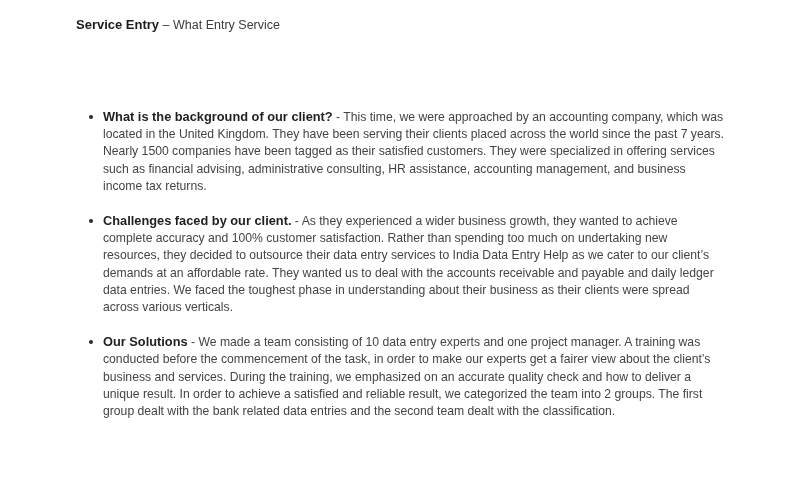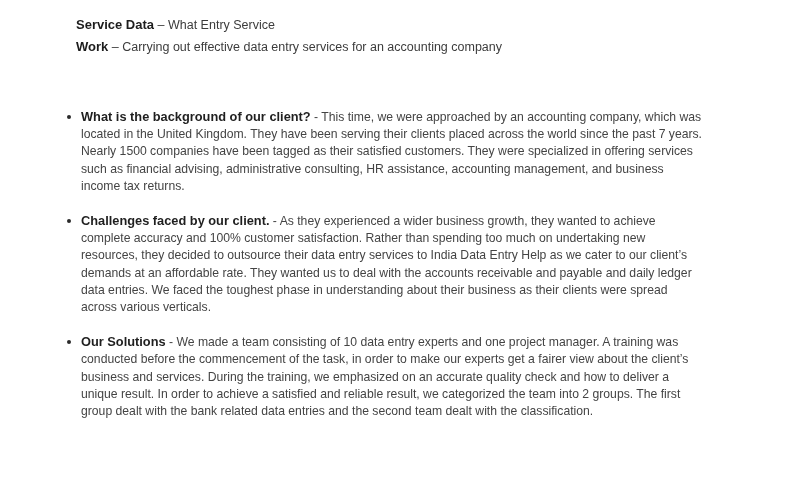--- a/index.html
+++ b/index.html
@@ -24,21 +24,21 @@
     color: #3c3c3c;
   }
   .meta-line { white-space: nowrap; }
   .meta-label {
     font-weight: bold;
     color: #1c1c1c;
     font-size: 13px;
   }
   .sections {
     position: absolute;
-    left: 64px;
+    left: 86px;
     top: 108px;
     width: 640px;
     margin: 0;
     padding: 0;
     list-style: none;
   }
   .section {
     position: relative;
     padding-left: 17px;
     font-size: 12.2px;
@@ -59,24 +59,21 @@
     font-weight: bold;
     color: #1f1f1f;
     font-size: 12.8px;
   }
 </style>
 </head>
 <body>
 
 <div class="meta">
   <div class="meta-line">
-    <span class="meta-label">Service Data</span><span> – </span><span>What Entry Service</span>
-  </div>
-  <div class="meta-line">
-    <span class="meta-label">Work</span><span> – </span><span>Carrying out effective data entry services for an accounting company</span>
+    <span class="meta-label">Service Entry</span><span> – </span><span>What Entry Service</span>
   </div>
 </div>
 
 <ul class="sections">
   <li class="section">
     <span class="bullet"></span>
     <span class="section-title">What is the background of our client?</span><span> - </span><span>This time, we were approached by an accounting company, which was located in the United Kingdom. They have been serving their clients placed across the world since the past 7 years. Nearly 1500 companies have been tagged as their satisfied customers. They were specialized in offering services such as financial advising, administrative consulting, HR assistance, accounting management, and business income tax returns.</span>
   </li>
   <li class="section">
     <span class="bullet"></span>

